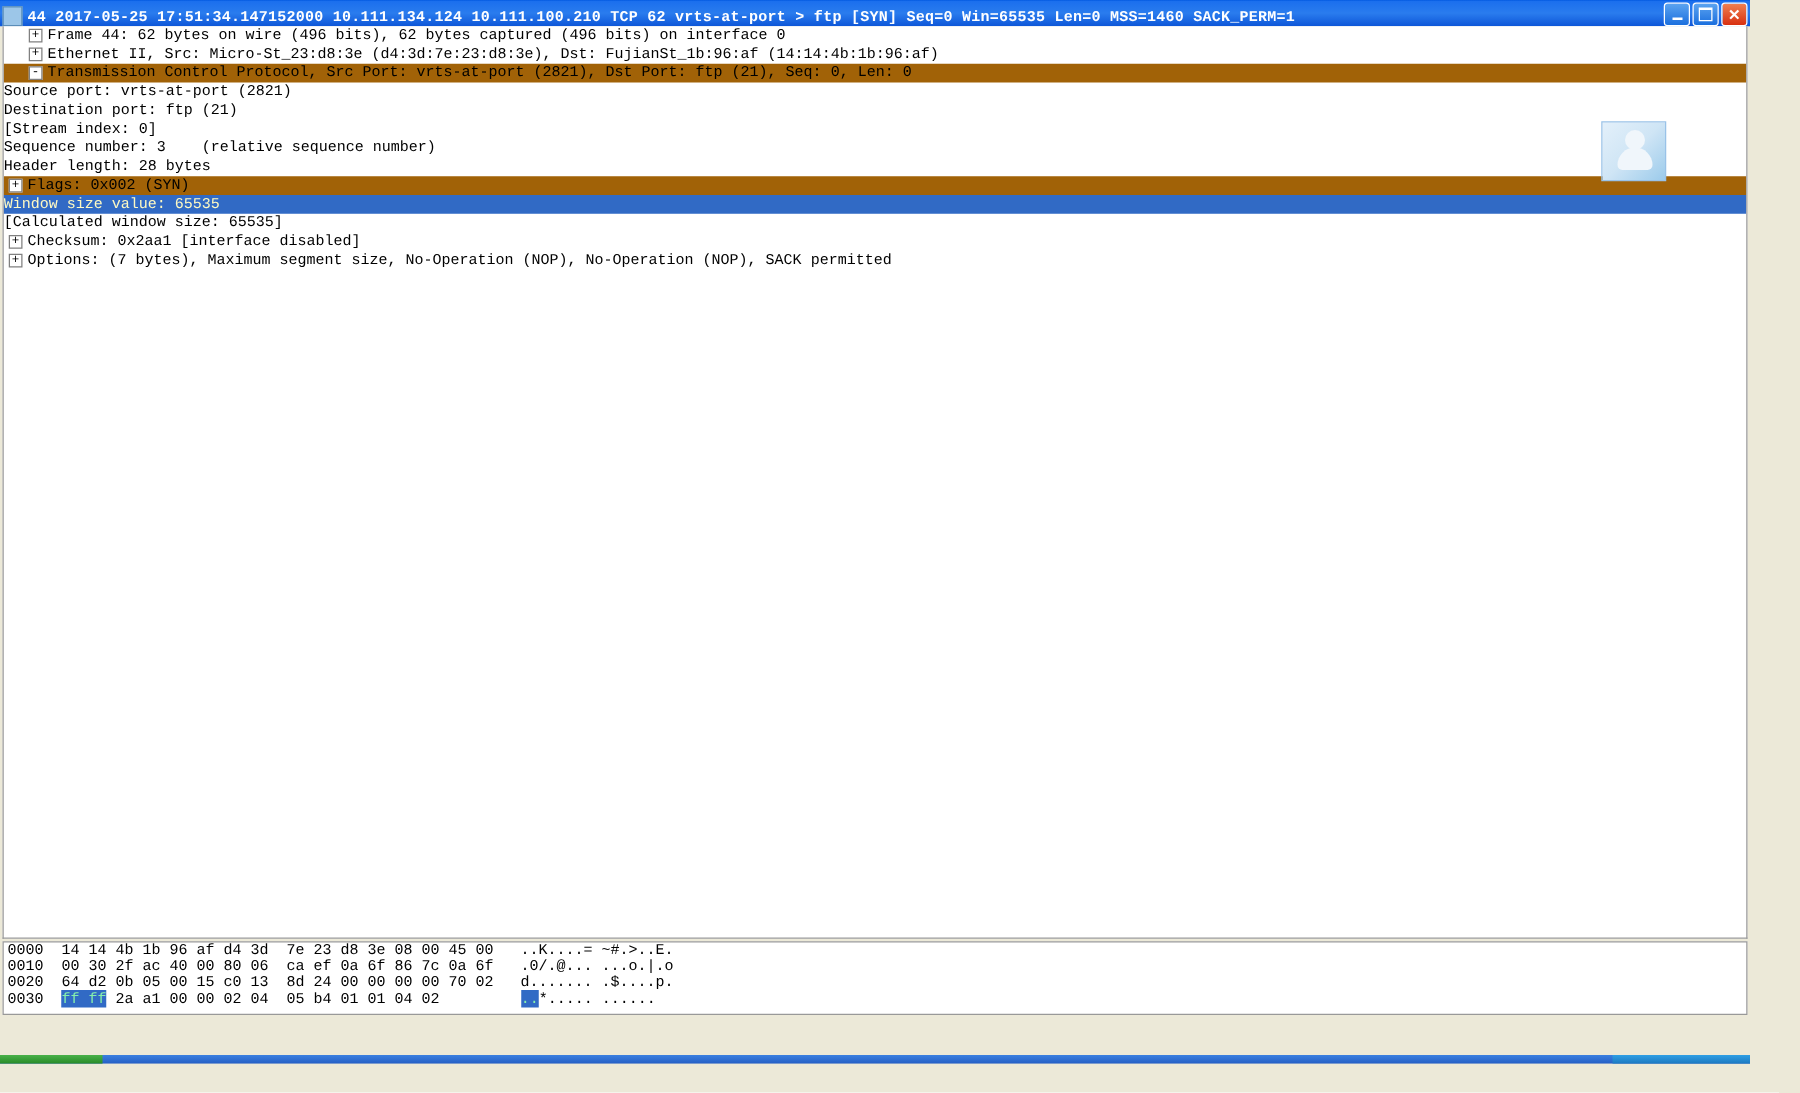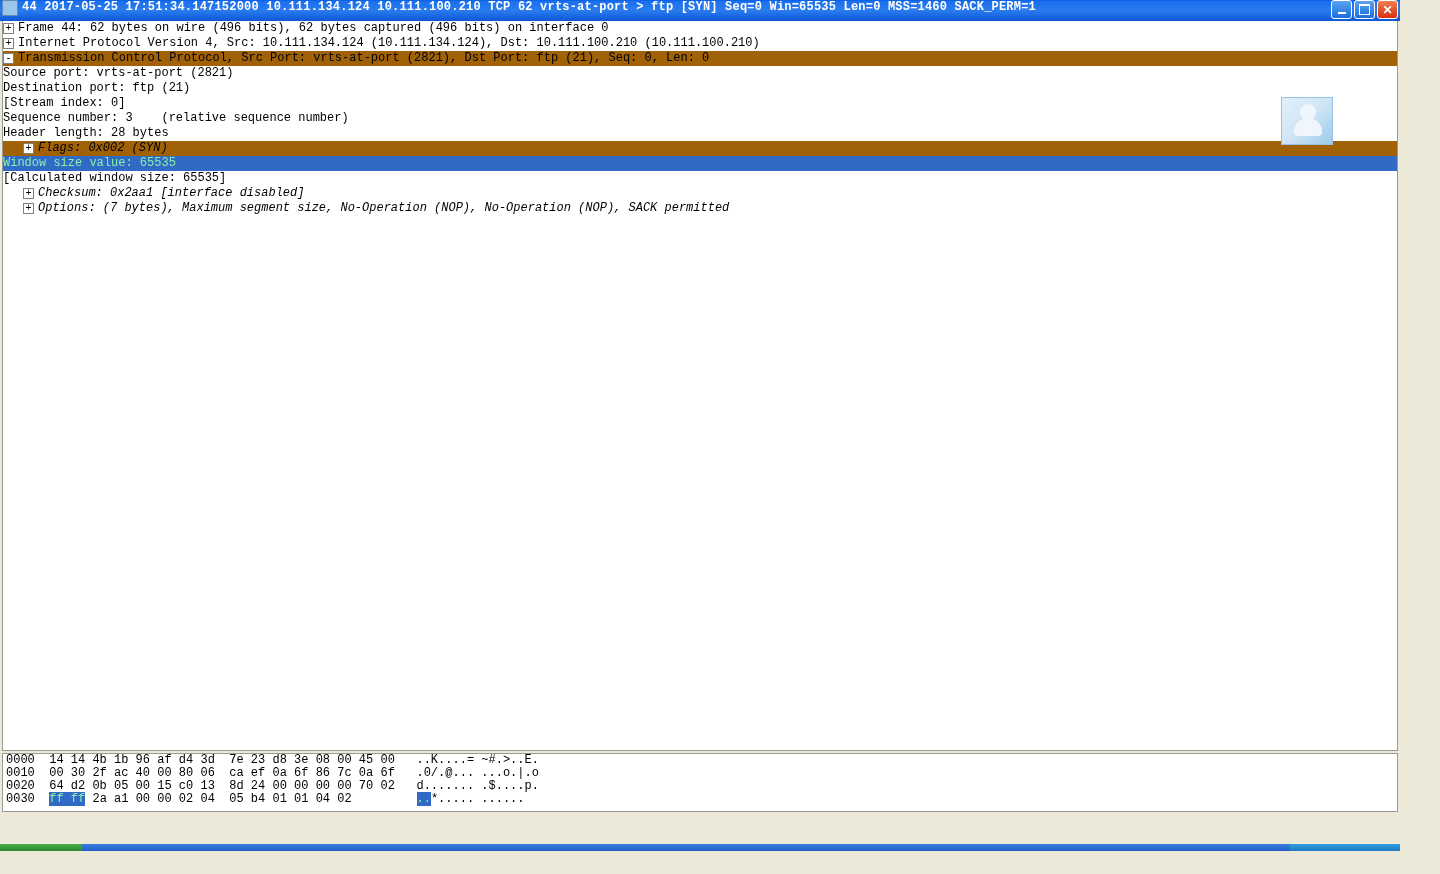--- a/index.html
+++ b/index.html
@@ -9,21 +9,21 @@
   background: #ece9d8;
   width: 1400px;
   height: 851px;
   overflow: hidden;
   position: relative;
 }
 .titlebar {
   background: linear-gradient(to bottom, #0058e0 0%, #1b6fee 5%, #2a7cee 50%, #0d56d8 100%);
   height: 21px;
   display: flex;
-  align-items: flex-start;
+  align-items: flex-end;
   padding: 0 2px;
   color: #fff;
   font-family: Tahoma, sans-serif;
   font-size: 12px;
   font-weight: bold;
 }
 .titlebar .app-icon {
   width: 16px;
   height: 16px;
   background: #9cc6e8;
@@ -72,42 +72,42 @@
   position: relative;
 }
 .tree-row {
   display: flex;
   align-items: center;
   height: 15px;
   white-space: pre;
   font-size: 12px;
   line-height: 15px;
 }
-.tree-row.lvl0 { padding-left: 0; }
-.tree-row.lvl1 { padding-left: 20px; font-style: italic; }
+.tree-row.lvl0 { padding-left: 20px; }
+.tree-row.lvl1 { padding-left: 4px; }
 .tree-row.lvl2 { }
 .expander {
   width: 11px;
   height: 11px;
   border: 1px solid #808080;
   background: #fff;
   display: inline-flex;
   align-items: center;
   justify-content: center;
   margin-right: 4px;
   font-size: 10px;
   line-height: 9px;
   font-family: "Courier New", monospace;
   color: #000;
   flex-shrink: 0;
 }
 .expander.plus::before { content: "+"; }
 .expander.minus::before { content: "-"; }
 .highlight-light { background: #a16207; }
-.highlight-sel { background: #316ac5; color: #86efac; justify-content: center; }
+.highlight-sel { background: #316ac5; color: #fef9c3; justify-content: center; }
 .row-text { flex: 1; }
 
 .avatar-box {
   position: absolute;
   top: 76px;
   right: 64px;
   width: 52px;
   height: 48px;
   border: 1px solid #99c2e8;
   background: linear-gradient(135deg, #e3f0fa 0%, #cfe5f5 50%, #9ccbeb 100%);
@@ -180,21 +180,21 @@
   </div>
 </div>
 
 <div class="details-pane">
   <div class="tree-row lvl0">
     <span class="expander plus"></span>
     <span class="row-text">Frame 44: 62 bytes on wire (496 bits), 62 bytes captured (496 bits) on interface 0</span>
   </div>
   <div class="tree-row lvl0">
     <span class="expander plus"></span>
-    <span class="row-text">Internet Protocol Version 4, Src: 10.111.134.124 (10.111.134.124), Dst: 10.111.100.210 (10.111.100.210)</span>
+    <span class="row-text">Ethernet II, Src: Micro-St_23:d8:3e (d4:3d:7e:23:d8:3e), Dst: FujianSt_1b:96:af (14:14:4b:1b:96:af)</span>
   </div>
   <div class="tree-row lvl0 highlight-light">
     <span class="expander minus"></span>
     <span class="row-text">Transmission Control Protocol, Src Port: vrts-at-port (2821), Dst Port: ftp (21), Seq: 0, Len: 0</span>
   </div>
   <div class="tree-row lvl2">
     <span class="row-text">Source port: vrts-at-port (2821)</span>
   </div>
   <div class="tree-row lvl2">
     <span class="row-text">Destination port: ftp (21)</span>

